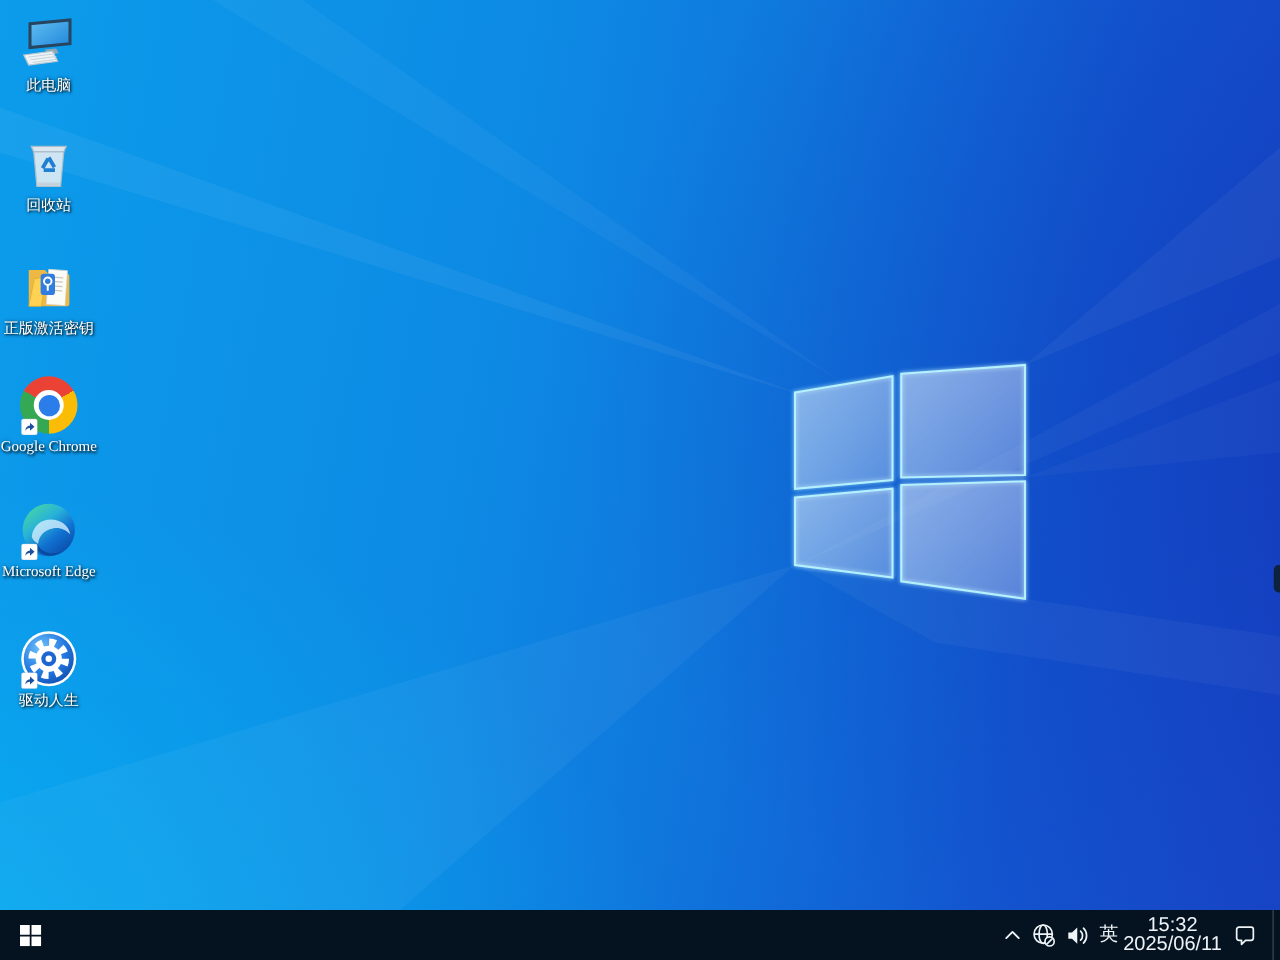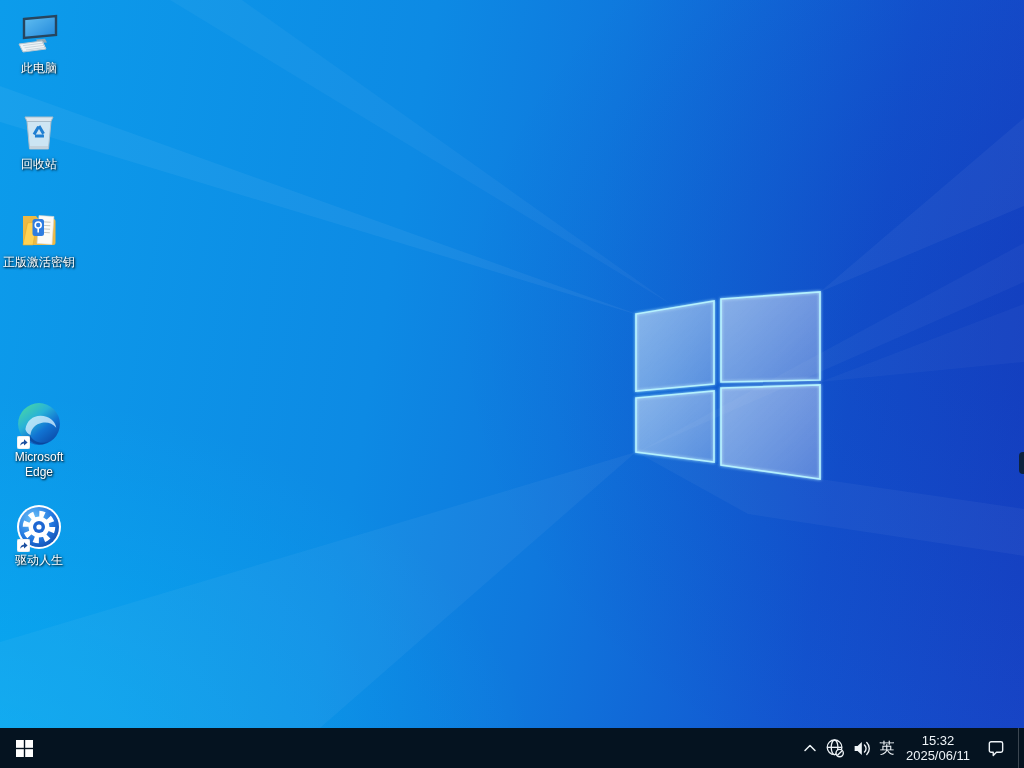--- a/index.html
+++ b/index.html
@@ -19,21 +19,21 @@
   .wallsvg{position:absolute;left:0;top:0;}
   
   .dicon{
     position:absolute;left:0;width:78px;display:flex;flex-direction:column;
     align-items:center;cursor:pointer;
   }
   .dicon .art{height:50px;display:flex;align-items:flex-end;justify-content:center;position:relative;}
   .dlabel{
     margin-top:3px;color:#fff;font-size:12px;line-height:15px;text-align:center;
     text-shadow:1px 1px 2px rgba(0,0,0,.9),0 0 3px rgba(0,0,0,.55);
-    max-width:78px;word-break:break-word;
+    max-width:78px;word-break:break-word;font-family:Liberation Serif, serif;
   }
   .lnk{position:absolute;left:1px;bottom:-1px;width:13px;height:13px;display:block;}
   .chrome{width:46px;height:46px;border-radius:50%;position:relative;
     background:conic-gradient(from 60deg,#fbbc05 0 120deg,#34a853 0 240deg,#ea4335 0 360deg);}
   .chrome::before{content:"";position:absolute;inset:11px;background:#fff;border-radius:50%;}
   .chrome::after{content:"";position:absolute;inset:14.5px;background:#2b7de9;border-radius:50%;}
   .edge-notch{
     position:absolute;right:0;top:452px;width:5px;height:22px;background:#0d1f33;
     border-radius:4px 0 0 4px;opacity:.92;cursor:pointer;
   }
@@ -42,21 +42,21 @@
     position:absolute;left:0;bottom:0;width:1024px;height:40px;background:#051320;
     display:flex;align-items:stretch;color:#eef3f7;z-index:5;
   }
   .taskbar button{background:none;border:0;padding:0;margin:0;color:inherit;cursor:pointer;font-family:inherit;}
   .start{width:48px;display:flex;align-items:center;justify-content:center;}
   .tray{position:absolute;right:0;top:0;height:40px;display:flex;align-items:center;}
   .tray > *{display:flex;align-items:center;justify-content:center;height:40px;}
   .tbtn{width:24px;}
   .tbtn.wide{width:26px;}
   .ime{width:26px;font-size:15px;line-height:40px;text-align:center;}
-  .clock{width:76px;flex-direction:column;justify-content:center;font-size:13px;line-height:15px;text-align:center;}
+  .clock{width:76px;flex-direction:column;justify-content:center;font-size:16px;line-height:15px;text-align:center;}
   .clock span{display:block;}
   .action{width:40px;}
   .sep{width:1px;height:40px;background:rgba(255,255,255,.22);margin-left:2px;}
   .showdesk{width:5px;height:40px;}
 </style>
 </head>
 <body>
 
 <div class="screen">
 
@@ -133,20 +133,32 @@
         <svg width="44" height="46" viewBox="0 0 44 46">
           <polygon points="8,9 36,9 34,13.5 10,13.5" fill="#dbe6ee" stroke="#a9bdcb" stroke-width="1"></polygon>
           <polygon points="10,13.5 34,13.5 31.5,41 12.5,41" fill="#e7eff4" fill-opacity="0.88" stroke="#a9bdcb" stroke-width="1"></polygon>
           <polygon points="13,38 31,38 30.6,41 13.4,41" fill="#c3d2dc"></polygon>
           <path d="M22 18 L27.8 28 L16.2 28 Z" fill="none" stroke="#1f7fd2" stroke-width="3" stroke-dasharray="9 3.4" stroke-linejoin="round"></path>
         </svg>
       </div>
       <div class="dlabel">回收站</div>
     </div>
 
+    <div class="dicon" style="top:297px">
+      <div class="art">
+        <div class="chrome"></div>
+        <span class="lnk">
+          <svg width="13" height="13" viewBox="0 0 13 13">
+            <rect width="13" height="13" rx="2" fill="#fff" stroke="#b9c4cc" stroke-width="0.5"></rect>
+            <path d="M3.2 9.8 C3.4 7 4.8 5.6 7 5.4 L7 3.2 L10.6 6.4 L7 9.6 L7 7.4 C5.2 7.5 4 8.3 3.2 9.8 Z" fill="#1b4fa0"></path>
+          </svg>
+        </span>
+      </div>
+      <div class="dlabel">Google Chrome</div>
+    </div>
 
     <div class="dicon" style="top:397px">
       <div class="art">
         <svg width="46" height="46" viewBox="0 0 44 44">
           <defs>
               <linearGradient id="eb" x1="0.15" y1="0.05" x2="0.85" y2="0.95">
             <stop offset="0" stop-color="#45d4a8"></stop>
                 <stop offset="0.35" stop-color="#28b2d8"></stop>
             <stop offset="0.65" stop-color="#1173d2"></stop>
                 <stop offset="1" stop-color="#0a4aa8"></stop>

